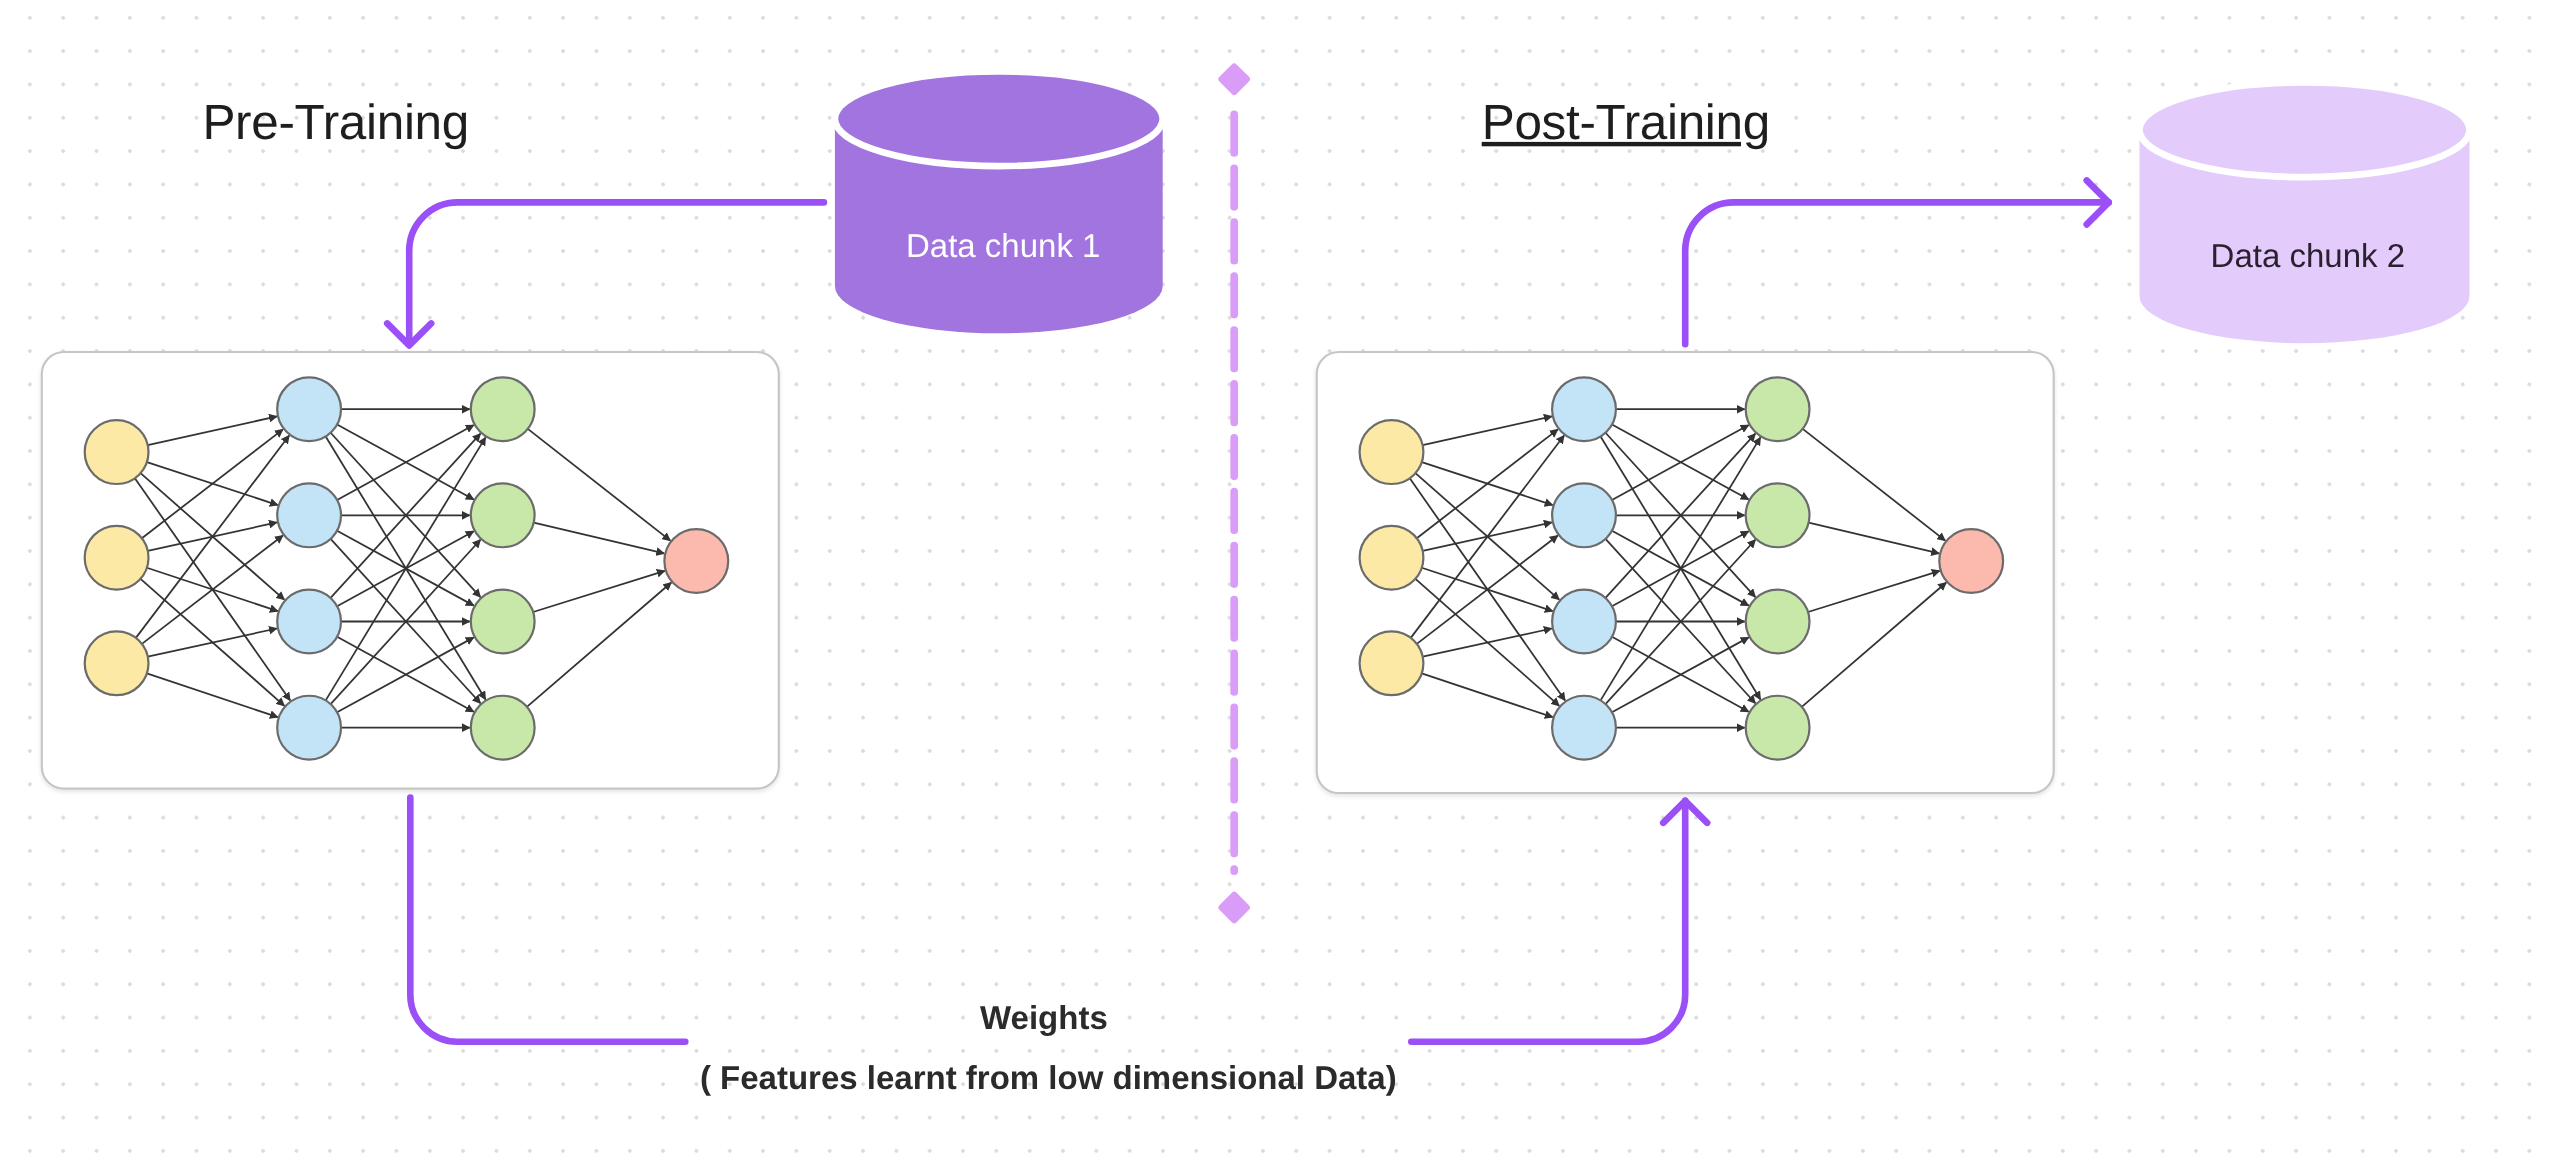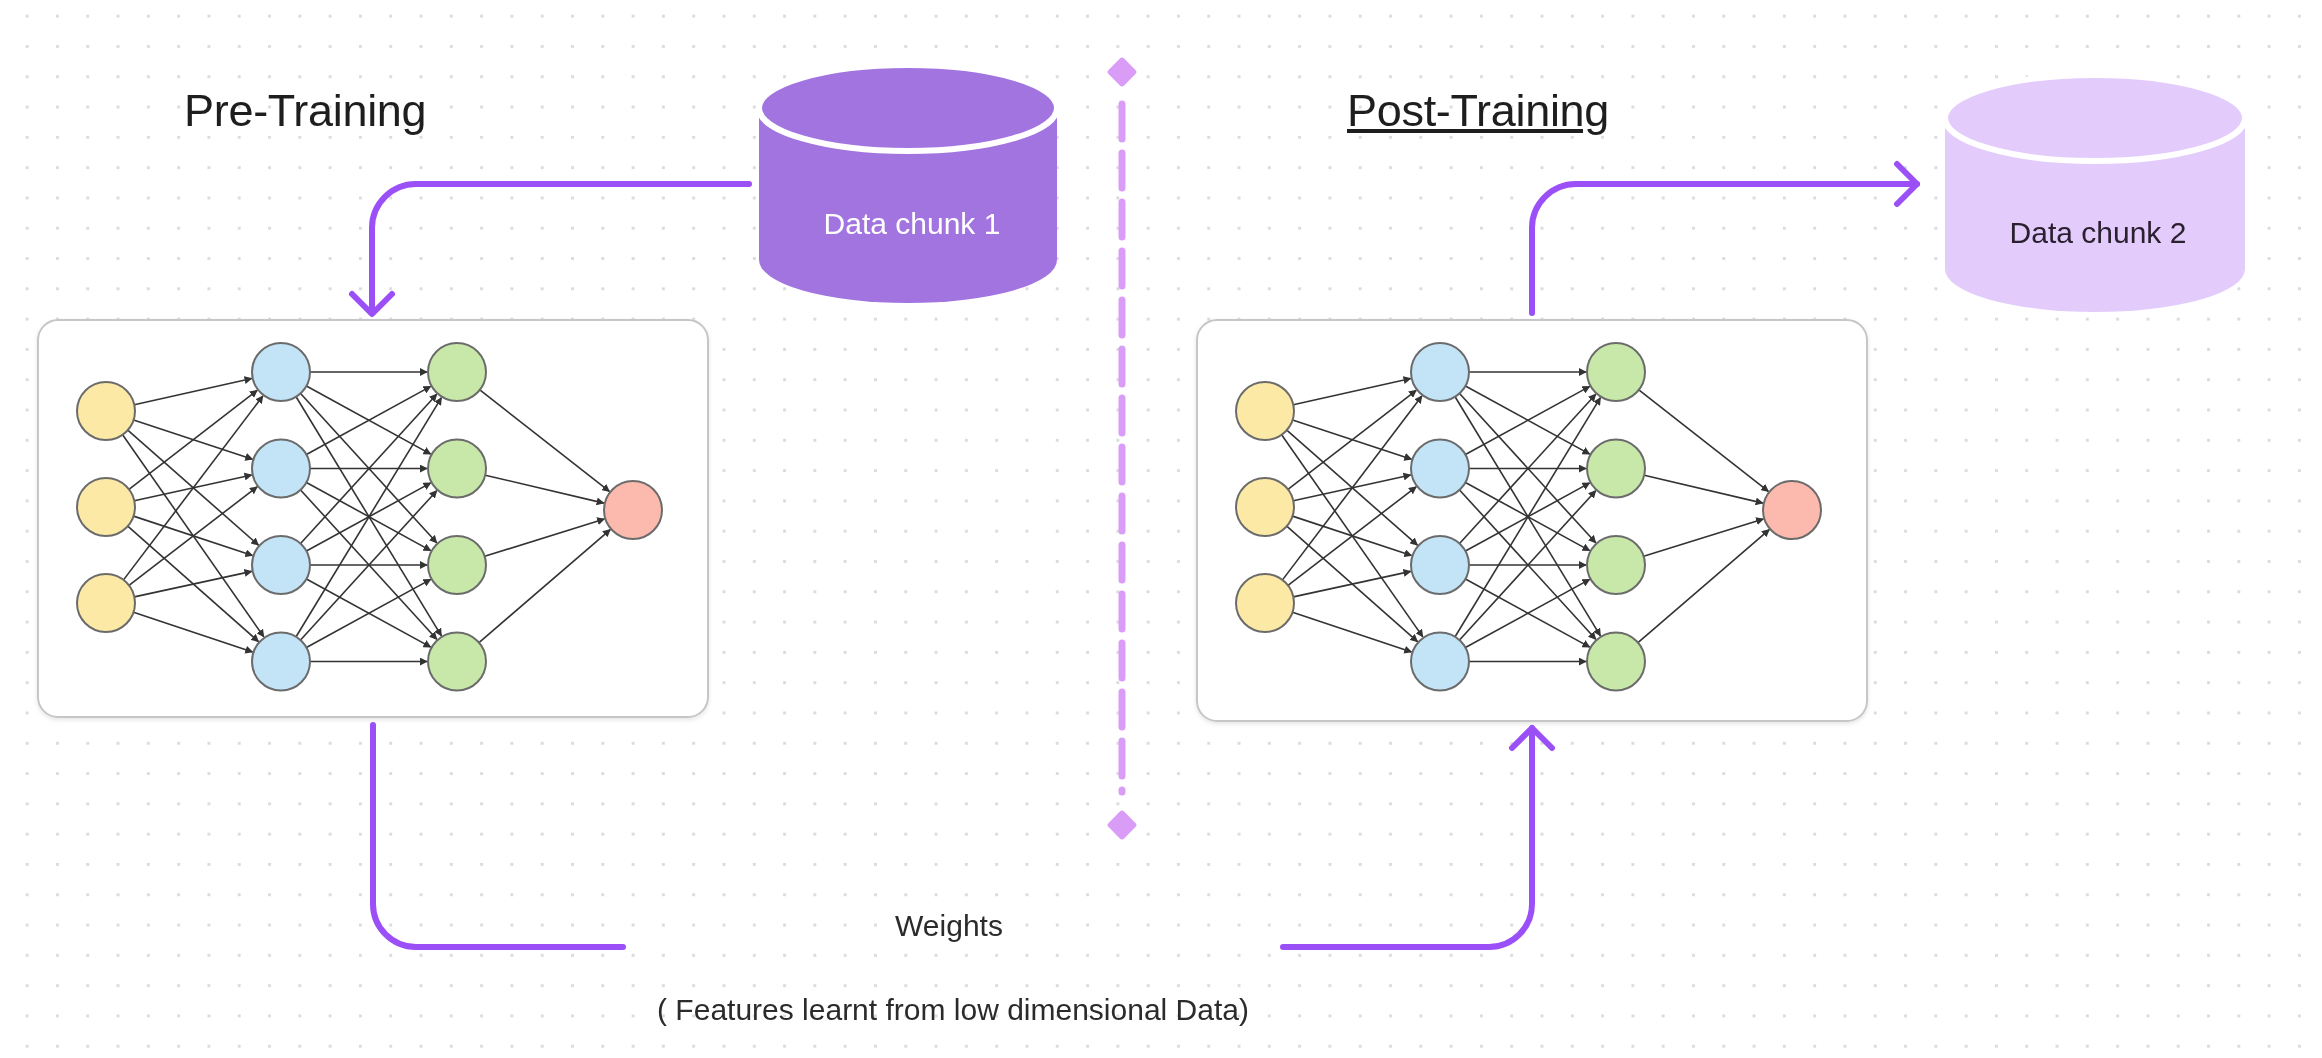--- a/index.html
+++ b/index.html
@@ -11,21 +11,21 @@
     background-position: 12px 1px;
     font-family: "Liberation Sans", "DejaVu Sans", sans-serif;
   }
   .heading {
     position: absolute; font-size: 45px; color: #1e1e1e; white-space: nowrap;
     letter-spacing: -0.3px; line-height: 1; text-align: center;
   }
   #diagram { position: absolute; left: 0; top: 0; }
   .caption {
     position: absolute; font-size: 30px; color: #2b2b2b; white-space: nowrap;
-    text-align: center; transform: translateX(-50%); line-height: 1;
+    text-align: center; transform: translateX(-50%); line-height: 1; font-weight: bold;
   }
   .cyl-label { font-family: "Liberation Sans", "DejaVu Sans", sans-serif; font-size: 30px; }
 </style>
 </head>
 <body>
 
 <div class="heading" style="left:184px; top:88px;">Pre-Training</div>
 <div class="heading" style="left:1347px; top:88px;text-decoration:underline;">Post-Training</div>
 
 <svg id="diagram" width="2322" height="1058" viewBox="0 0 2322 1058">
@@ -170,13 +170,13 @@
   <g class="connector">
     <path d="M373,725 L373,904 A43,43 0 0 0 416,947 L623,947" fill="none" stroke="#9a4ff7" stroke-width="6" stroke-linecap="round" stroke-linejoin="round"></path>
   </g>
   <g class="connector">
     <path d="M1283,947 L1489,947 A43,43 0 0 0 1532,904 L1532,728" fill="none" stroke="#9a4ff7" stroke-width="6" stroke-linecap="round" stroke-linejoin="round"></path>
     <path d="M1512,748 L1532,728 L1552,748" fill="none" stroke="#9a4ff7" stroke-width="6" stroke-linecap="round" stroke-linejoin="round"></path>
   </g>
 </svg>
 
 <div class="caption" style="left:949px; top:911px;">Weights</div>
-<div class="caption" style="left:953px; top:995px;">( Features learnt from low dimensional Data)</div>
+<div class="caption" style="left:953px; top:966px;">( Features learnt from low dimensional Data)</div>
 
 </body></html>

